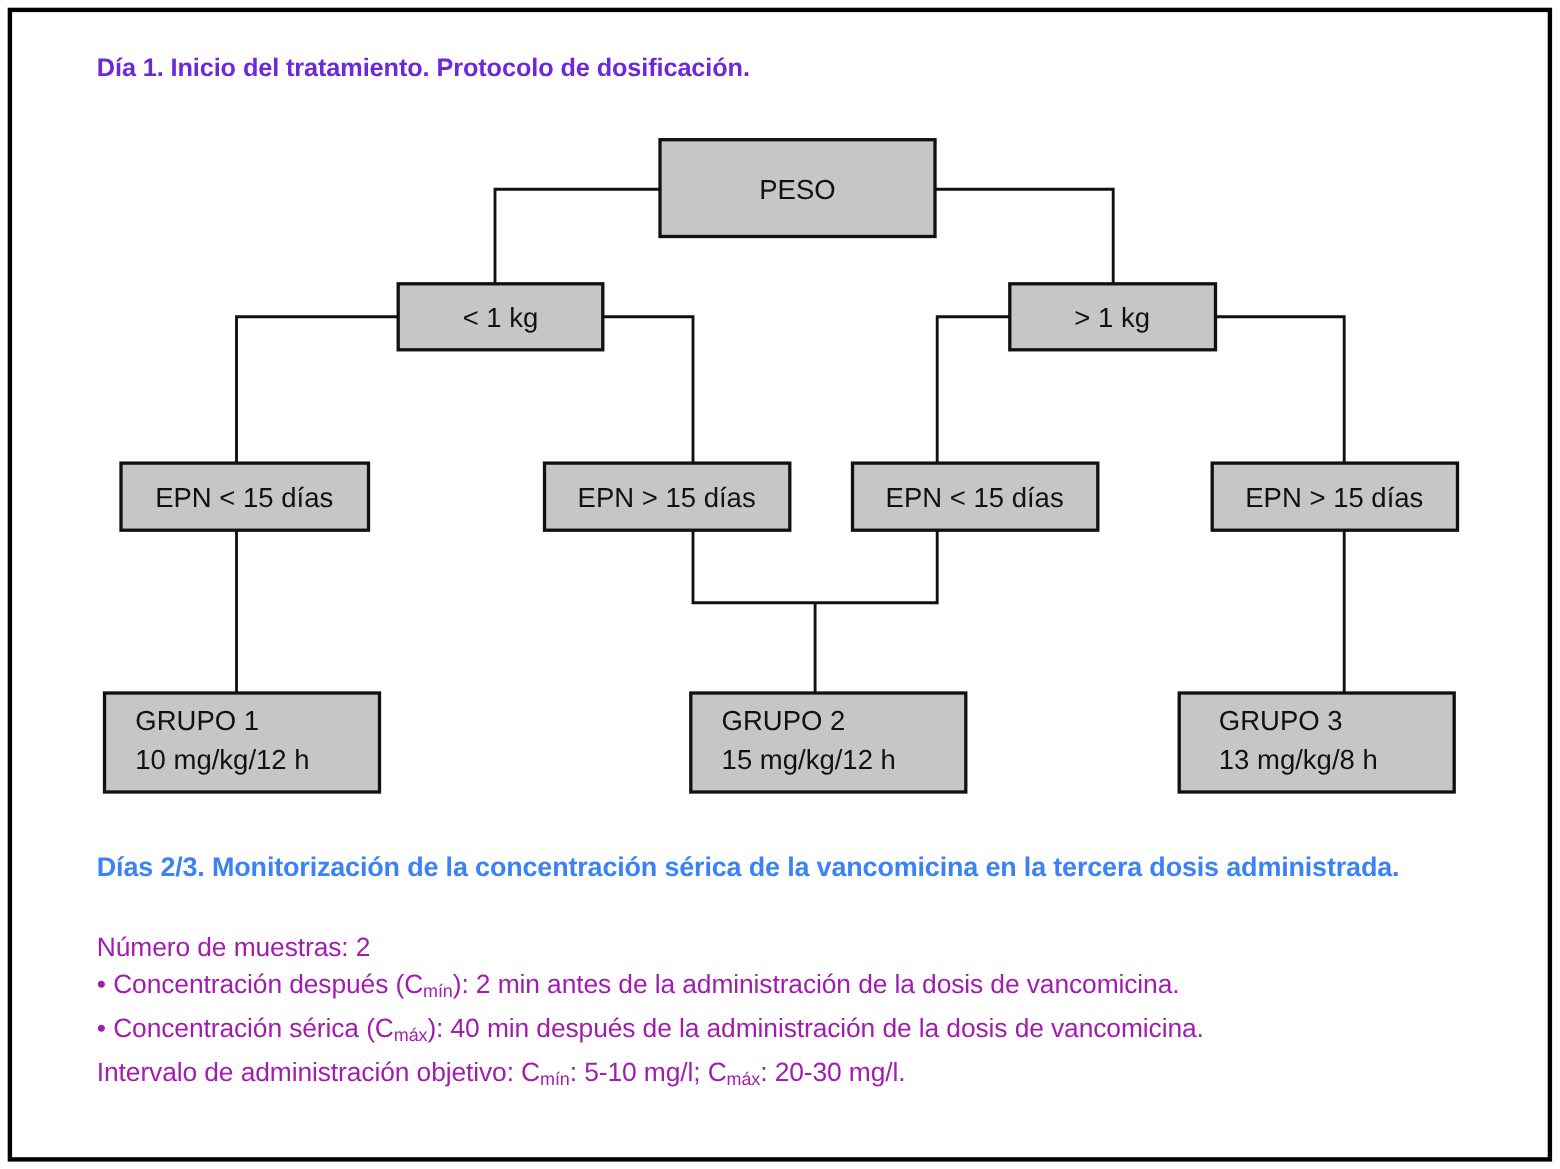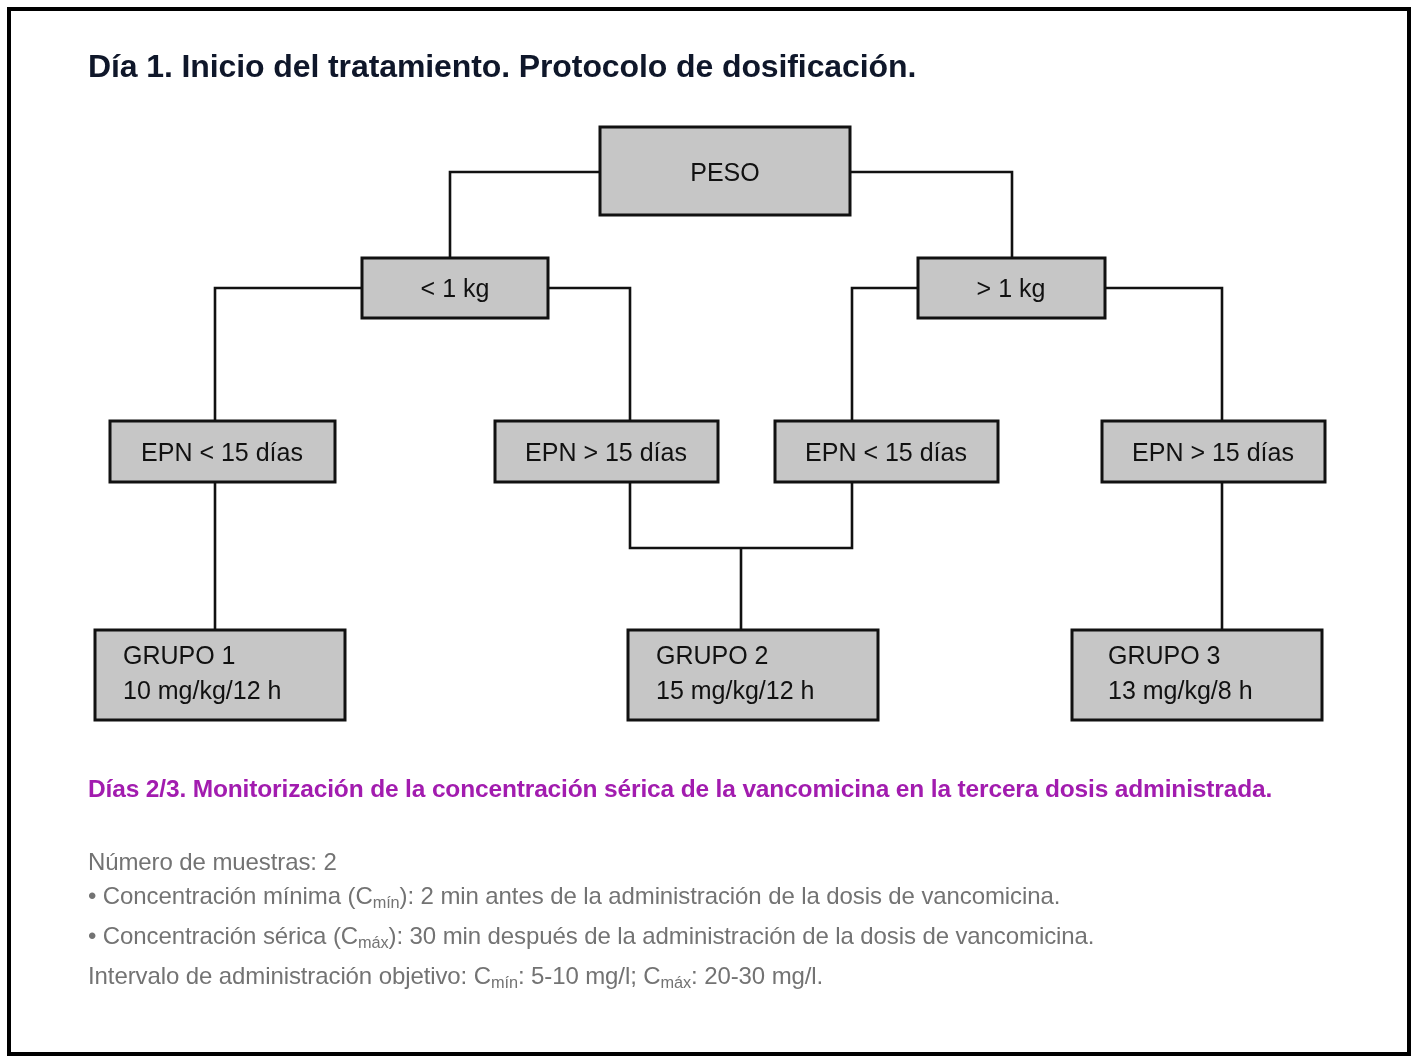--- a/index.html
+++ b/index.html
@@ -25,23 +25,23 @@
     width: 1404px;
     height: 1049px;
     border: 4px solid #000000;
     box-sizing: border-box;
     background: #ffffff;
   }
   .title-1 {
     position: absolute;
     left: 88px;
     top: 48px;
-    font-size: 32px;
+    font-size: 23px;
     font-weight: bold;
-    color: #0f172a;
+    color: #6d28d9;
     letter-spacing: -0.1px;
     white-space: nowrap;
   }
   .chart-area {
     position: absolute;
     left: 0;
     top: 0;
     width: 1418px;
     height: 1063px;
   }
@@ -61,31 +61,31 @@
     fill: none;
   }
   .title-2 {
     position: absolute;
     left: 88px;
     top: 772px;
     width: 1266px;
     font-size: 24.5px;
     font-weight: bold;
     line-height: 33px;
-    color: #a21caf;
+    color: #3b82f6;
     letter-spacing: -0.15px;
   }
   .body-block {
     position: absolute;
     left: 88px;
     top: 845px;
     width: 1280px;
     font-size: 24px;
     line-height: 33.5px;
-    color: #737373;
+    color: #a21caf;
     letter-spacing: -0.1px;
   }
   .body-block .line {
     white-space: nowrap;
   }
   sub {
     font-size: 0.68em;
     vertical-align: -0.22em;
   }
 </style>
@@ -173,17 +173,17 @@
       <text class="node-text" x="1108" y="664">GRUPO 3</text>
       <text class="node-text" x="1108" y="699">13 mg/kg/8 h</text>
     </g>
 
   </svg>
 
   <div class="title-2">Días 2/3. Monitorización de la concentración sérica de la vancomicina en la tercera dosis administrada.</div>
 
   <div class="body-block">
     <div class="line">Número de muestras: 2</div>
-    <div class="line"><span>• Concentración mínima (C</span><sub>mín</sub><span>): 2 min antes de la administración de la dosis de vancomicina.</span></div>
-    <div class="line"><span>• Concentración sérica (C</span><sub>máx</sub><span>): 30 min después de la administración de la dosis de vancomicina.</span></div>
+    <div class="line"><span>• Concentración después (C</span><sub>mín</sub><span>): 2 min antes de la administración de la dosis de vancomicina.</span></div>
+    <div class="line"><span>• Concentración sérica (C</span><sub>máx</sub><span>): 40 min después de la administración de la dosis de vancomicina.</span></div>
     <div class="line"><span>Intervalo de administración objetivo: C</span><sub>mín</sub><span>: 5-10 mg/l; C</span><sub>máx</sub><span>: 20-30 mg/l.</span></div>
   </div>
 </div>
 
 </body></html>

